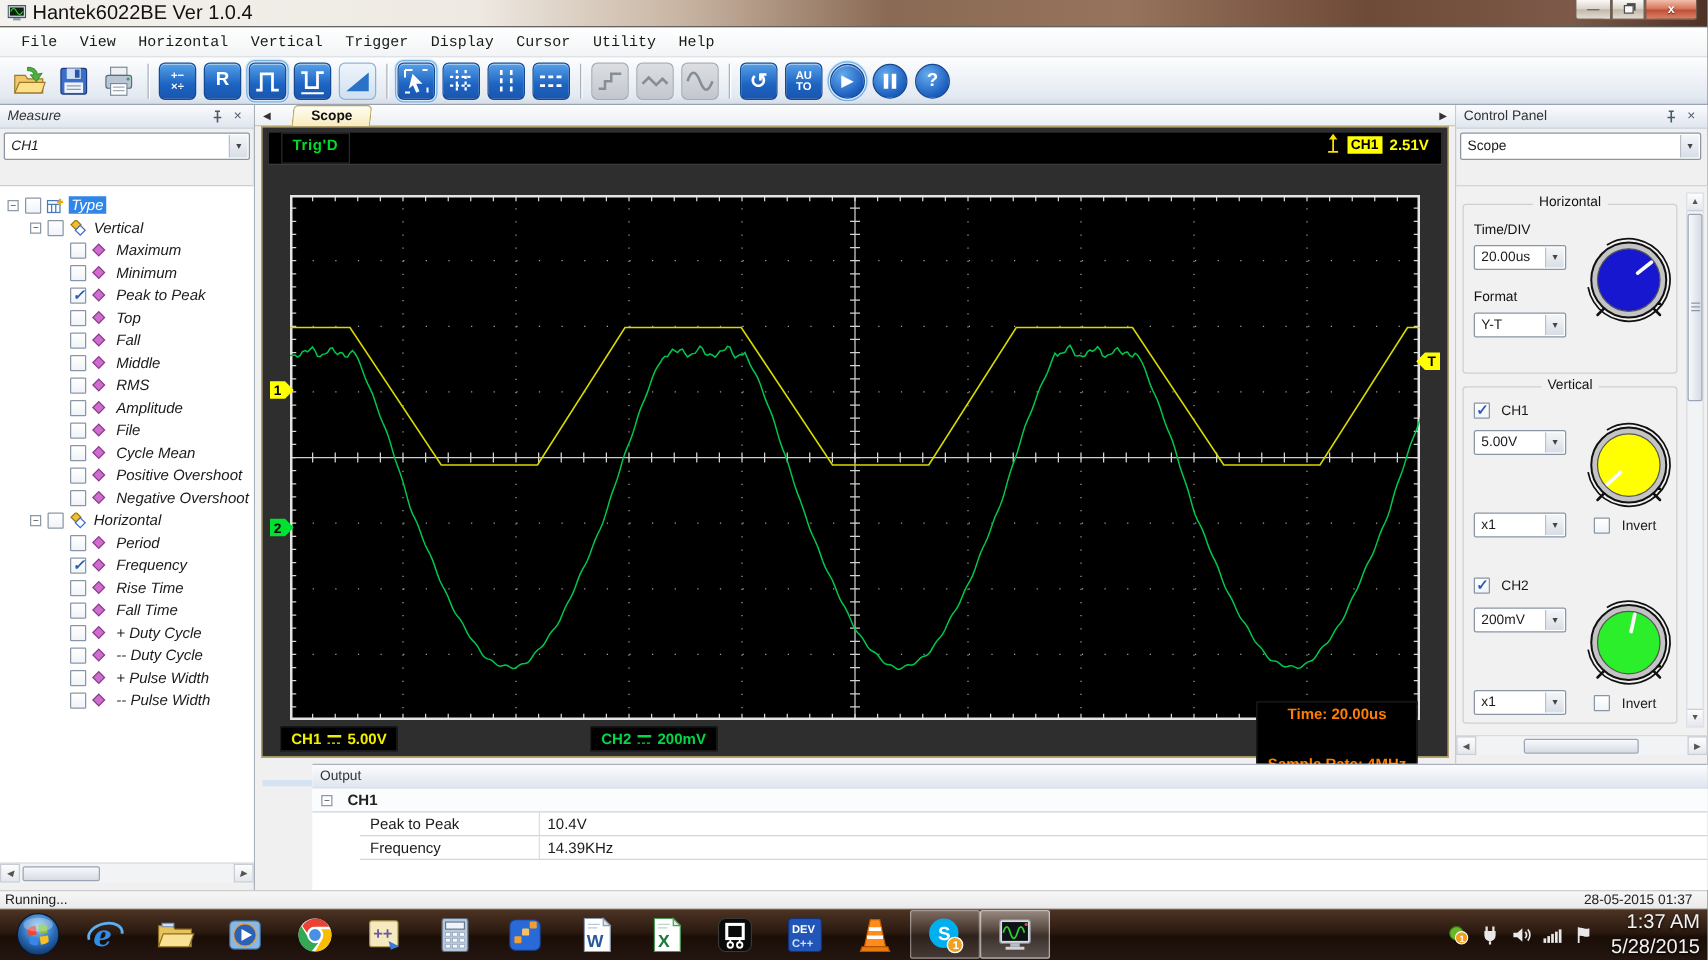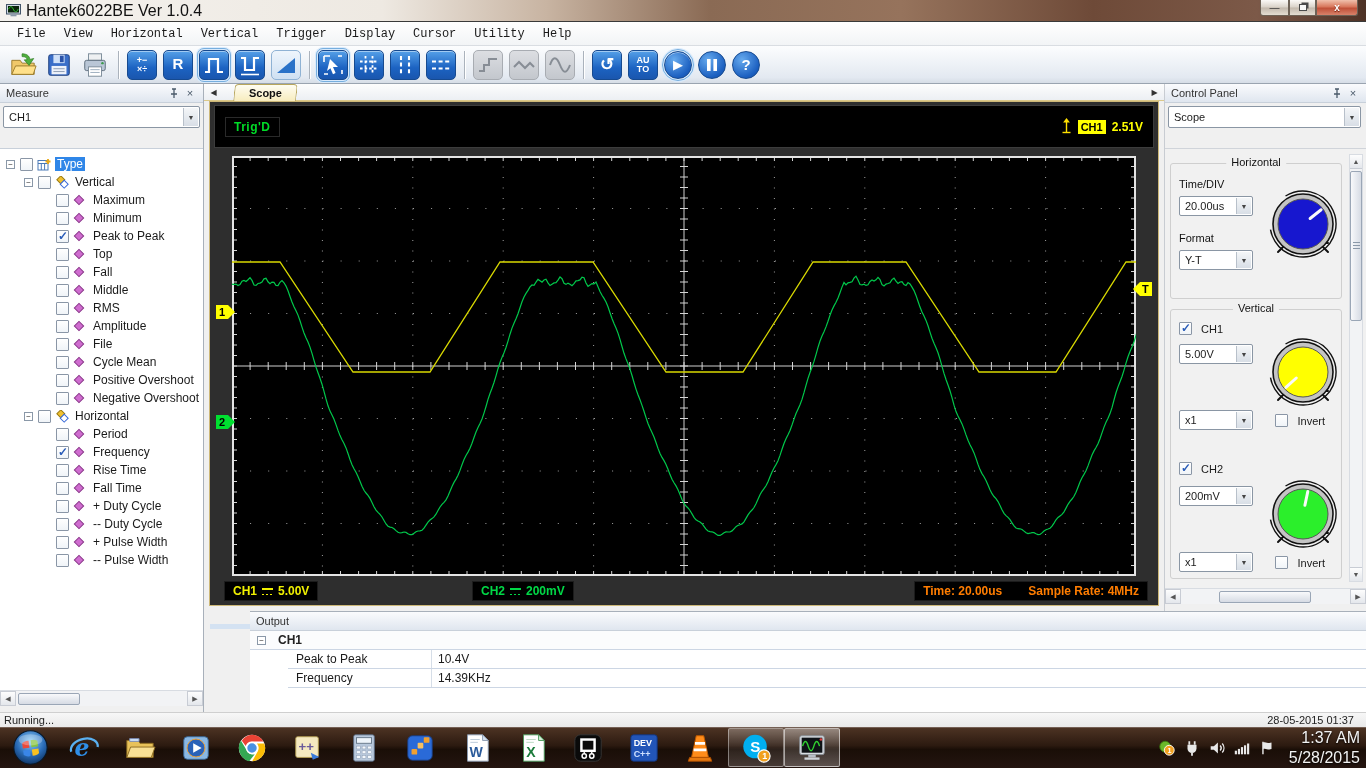--- a/index.html
+++ b/index.html
@@ -41,21 +41,21 @@
   .tb-glyph { display:flex; align-items:center; justify-content:center; width:100%; height:100%; }
   .tb-glyph svg { width:24px; height:24px; }
   .tb-item[data-kind="color"] .tb-glyph svg { width:28px; height:28px; }
   .g1 { font-size:16px; font-weight:bold; color:#fff; }
   .g2 { font-size:9px; font-weight:bold; color:#fff; line-height:1; text-align:center; }
   .gplay { font-size:13px; color:#fff; }
   .gref { font-size:15px; font-weight:bold; color:#fff; transform:translateY(-1px); }
 
   
   .main { position:absolute; left:0; top:84px; width:1366px; height:628px; background:#f0f0f0; }
-  .measure-panel { position:absolute; left:0; top:0; width:204px; height:628px; border-right:1px solid #a8b0ba; background:#f0f0f0; }
+  .measure-panel { position:absolute; left:0; top:0; width:204px; height:628px; border-right:1px solid #a8b0ba; background:#f0f0f0;font-style:italic; }
   .right-col { position:absolute; left:204px; top:0; width:1162px; height:628px; }
   .scope-col { position:absolute; left:0; top:0; width:960px; height:527px; }
   .control-panel { position:absolute; right:0; top:0; width:202px; height:527px; background:#f0f0f0; border-left:1px solid #c8ccd2; }
   .output-panel { position:absolute; left:0; top:527px; width:1162px; height:101px; background:#fff; border-top:1px solid #a8b0ba;margin-left:46px; }
 
   .panel-header { height:19px; background:linear-gradient(#fafbfd,#dfe6ef); border-bottom:1px solid #c8d0da;
     display:flex; align-items:center; padding:0 6px; font-size:11px; color:#333; }
   .panel-header .ph-title { flex:1; }
   .ph-btn { width:14px; height:13px; display:flex; align-items:center; justify-content:center; margin-left:2px; color:#4a5a6a; font-size:11px; line-height:1; }
 
@@ -84,34 +84,34 @@
 
   
   .tab-strip { position:absolute; left:0; top:0; width:960px; height:17px; background:linear-gradient(#fdfdfd,#ecEFF3); border-bottom:1px solid #dcc98a; }
   .tab-arrow { position:absolute; top:2px; width:13px; height:13px; display:flex; align-items:center; justify-content:center; font-size:8px; color:#333; }
   .tab-arrow.left { left:3px; } .tab-arrow.right { right:3px; }
   .tab { position:absolute; left:30px; top:0px; height:17px; padding:0 14px; background:linear-gradient(#fffdf2,#f7ecbe); border:1px solid #b8a65c; border-bottom:none;
     border-radius:4px 4px 0 0; display:flex; align-items:center; font-size:11px; font-weight:bold; color:#111; transform:skewX(-6deg); }
   .tab > span { transform:skewX(6deg); }
 
   .scope-widget { position:absolute; left:5px; right:5px; top:17px; height:505px; background:#2e2e2e; border:1px solid #cdb878; }
-  .scope-topbar { position:absolute; left:4px; right:4px; top:3px; height:43px; background:#000; border:1px solid #3c3c3c; display:flex; align-items:center; }
+  .scope-topbar { position:absolute; left:4px; right:4px; top:3px; height:27px; background:#000; border:1px solid #3c3c3c; display:flex; }
   .trig-status { margin-left:10px; padding:2px 8px; border:1px solid #2a2a2a; color:#00dc28; font-size:12px; font-weight:bold; letter-spacing:0.5px; }
   .trig-right { position:absolute; right:10px; display:flex; align-items:center; gap:6px; }
   .trig-ch-badge { background:#ffff00; color:#000; font-size:11px; font-weight:bold; padding:1px 3px; }
   .trig-level { color:#ffff00; font-size:12px; font-weight:bold; }
 
   .scope-grid-box { position:absolute; left:22px; top:54px; width:904px; height:420px; background:#000; }
   .scope-grid-box svg { overflow:visible; display:block; }
 
   .scope-bottombar { position:absolute; left:4px; right:4px; top:477px; height:24px; display:flex; align-items:center; }
   .meas-box { background:#000; border:1px solid #1c1c1c; padding:2px 8px; font-size:12px; font-weight:bold; display:flex; align-items:center; gap:5px; }
   .meas-box.ch1 { position:absolute; left:10px; color:#f0f000; }
   .meas-box.ch2 { position:absolute; left:258px; color:#00d846; }
-  .meas-box.timing { position:absolute; right:6px; color:#ff7d00; gap:26px; }
+  .meas-box.timing { position:absolute; right:20px; color:#ff7d00; gap:26px;flex-direction:column; }
   .coupling { display:inline-block; width:11px; height:7px; border-top:2px solid currentColor;
     background:repeating-linear-gradient(90deg,currentColor 0 2px,transparent 2px 4px); background-size:11px 2px; background-position:0 4px; background-repeat:no-repeat; }
   .scope-understrip { position:absolute; left:0; right:0; top:522px; height:5px; background:#d4e2f2; }
 
   
   .cp-combo { margin:3px 5px 0 3px; }
   .cp-content { position:absolute; left:0; top:64px; width:201px; height:440px; background:#f1f1f1; border-top:1px solid #d0d4da; }
   .groupbox { position:absolute; left:5px; width:172px; border:1px solid #cfcfcf; border-radius:3px; }
   .gb-title { position:absolute; top:-8px; left:50%; transform:translateX(-50%); background:#f1f1f1; padding:0 5px; font-size:11px; color:#111; white-space:nowrap; }
   .gb-label { position:absolute; font-size:11px; color:#111; }

